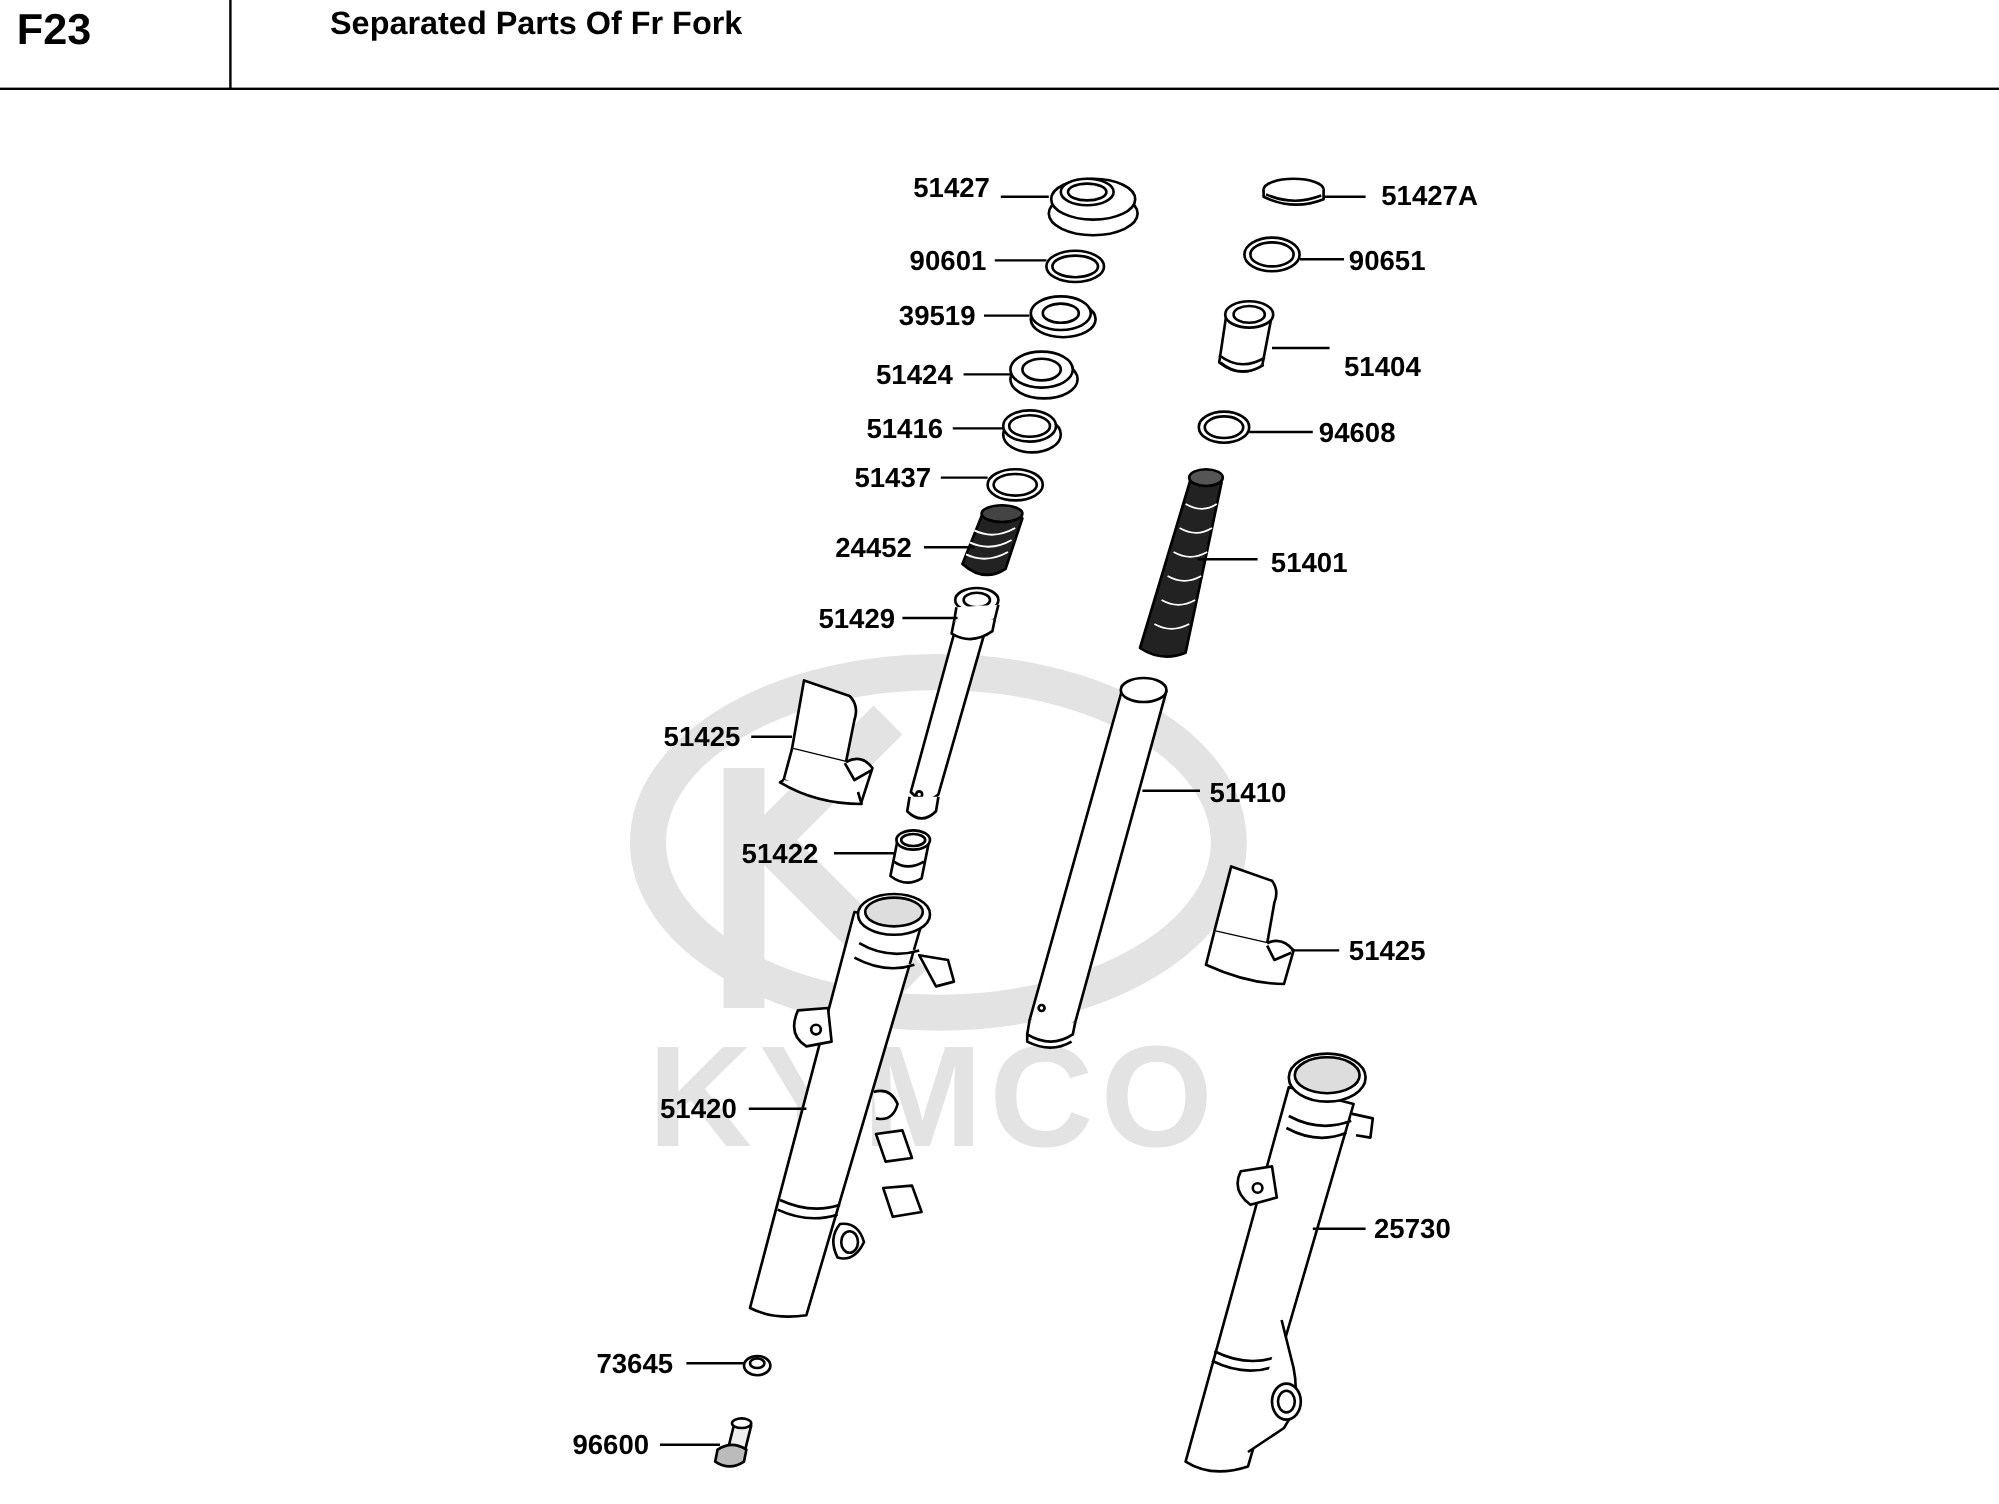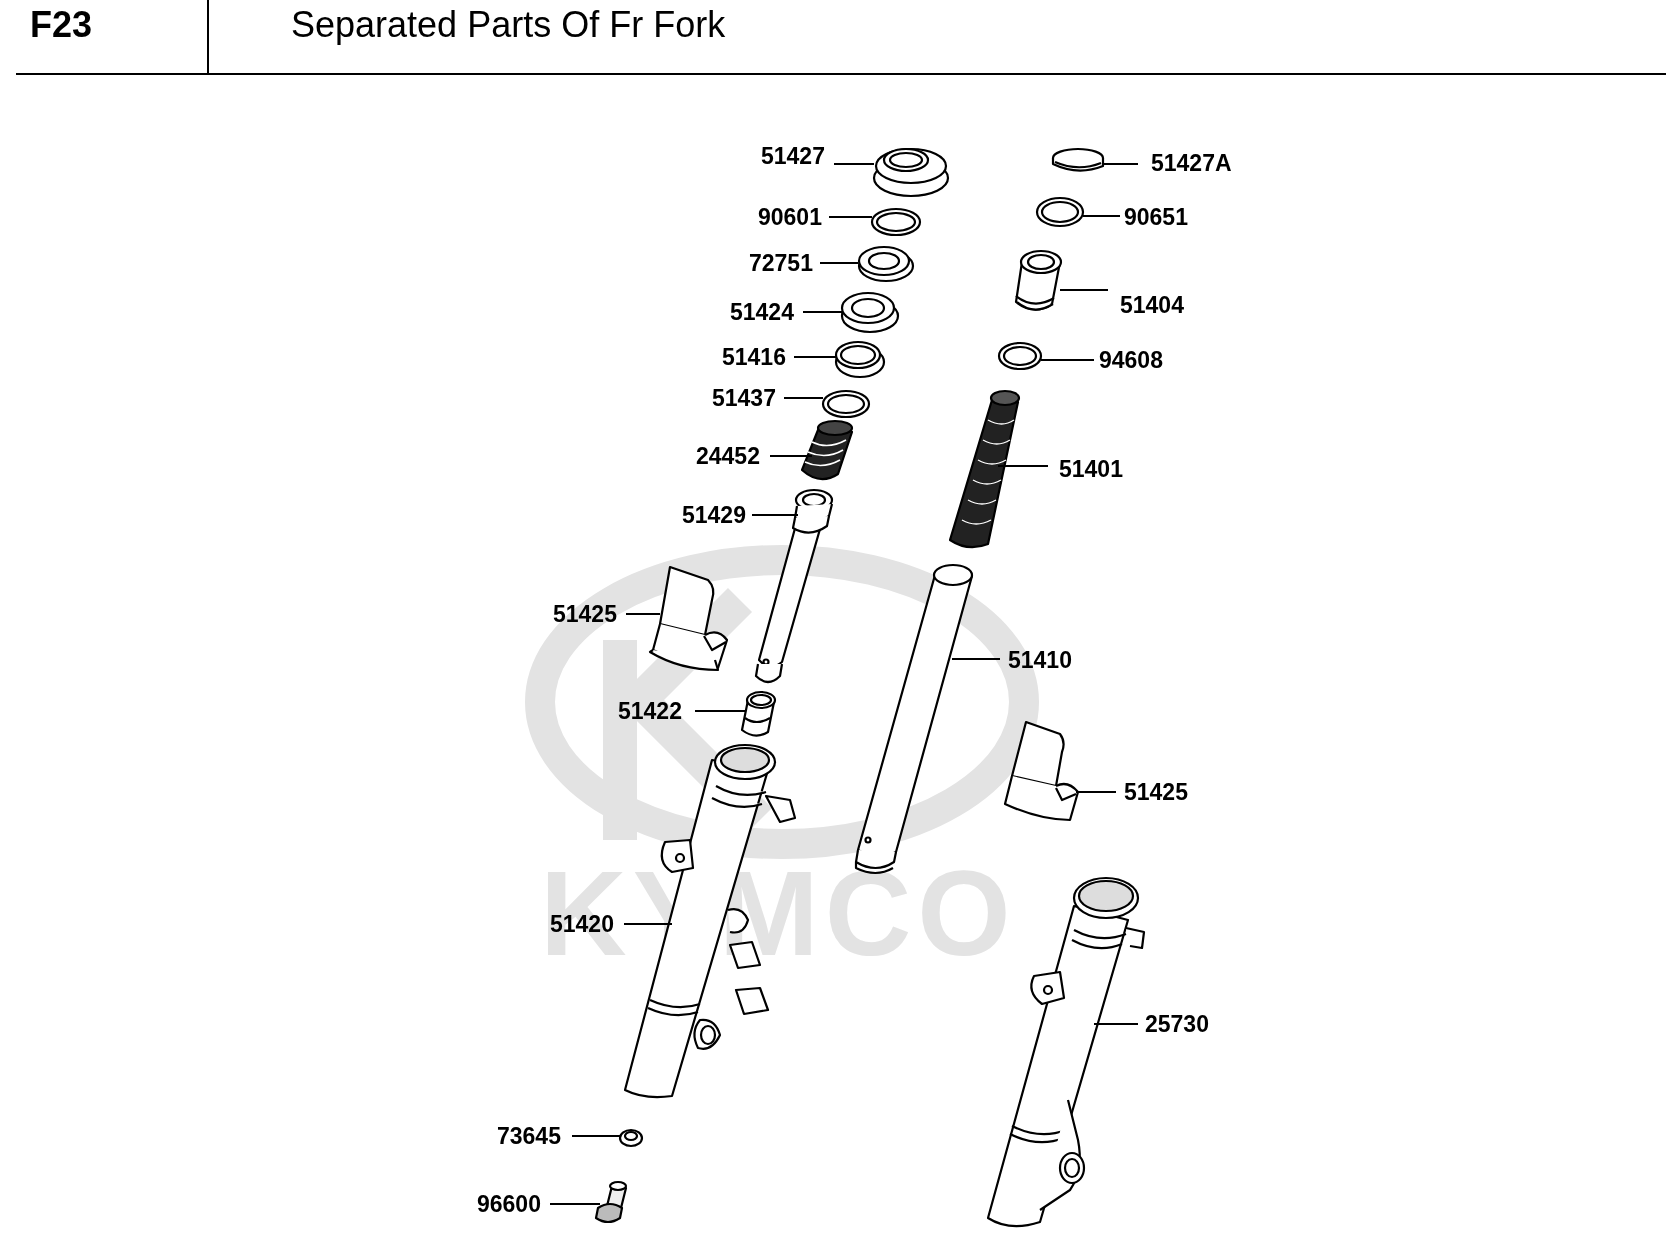--- a/index.html
+++ b/index.html
@@ -1,21 +1,21 @@
 <!DOCTYPE html>
 <html><head>
 <meta charset="utf-8">
 <style>
   html, body { margin:0; padding:0; background:#ffffff; }
   body { width:1666px; height:1253px; position:relative; overflow:hidden;
          font-family:"Liberation Sans", sans-serif; color:#000; }
-  .header { position:absolute; left:16px; top:0; width:1344px; height:75px; }
+  .header { position:absolute; left:0; top:0; width:1344px; height:75px; }
   .code { position:absolute; left:14px; top:4px; font-weight:bold; font-size:36px; }
   .vdiv { position:absolute; left:191px; top:0; width:2px; height:75px; background:#000; }
-  .title { position:absolute; left:275px; top:4px; font-weight:normal; font-size:36px; }
+  .title { position:absolute; left:275px; top:4px; font-weight:bold; font-size:27px; }
   .hline { position:absolute; left:0; top:73px; width:1666px; height:2px; background:#000; }
   svg.diagram { position:absolute; left:0; top:0; }
   .lbl { position:absolute; font-weight:bold; font-size:23px; line-height:26px; white-space:nowrap; }
 </style>
 </head>
 <body>
 
 <div class="header">
   <div class="code">F23</div>
   <div class="vdiv"></div>
@@ -202,21 +202,21 @@
     <line x1="1041" y1="360" x2="1094" y2="360"></line>
     <line x1="998" y1="466" x2="1048" y2="466"></line>
     <line x1="952" y1="659" x2="1000" y2="659"></line>
     <line x1="1076" y1="792" x2="1116" y2="792"></line>
     <line x1="1094" y1="1024" x2="1138" y2="1024"></line>
   </g>
 </svg>
 
 <div class="lbl" style="left:761px;top:143px">51427</div>
 <div class="lbl" style="left:758px;top:204px">90601</div>
-<div class="lbl" style="left:749px;top:250px">72751</div>
+<div class="lbl" style="left:749px;top:250px">39519</div>
 <div class="lbl" style="left:730px;top:299px">51424</div>
 <div class="lbl" style="left:722px;top:344px">51416</div>
 <div class="lbl" style="left:712px;top:385px">51437</div>
 <div class="lbl" style="left:696px;top:443px">24452</div>
 <div class="lbl" style="left:682px;top:502px">51429</div>
 <div class="lbl" style="left:553px;top:601px">51425</div>
 <div class="lbl" style="left:618px;top:698px">51422</div>
 <div class="lbl" style="left:550px;top:911px">51420</div>
 <div class="lbl" style="left:497px;top:1123px">73645</div>
 <div class="lbl" style="left:477px;top:1191px">96600</div>

